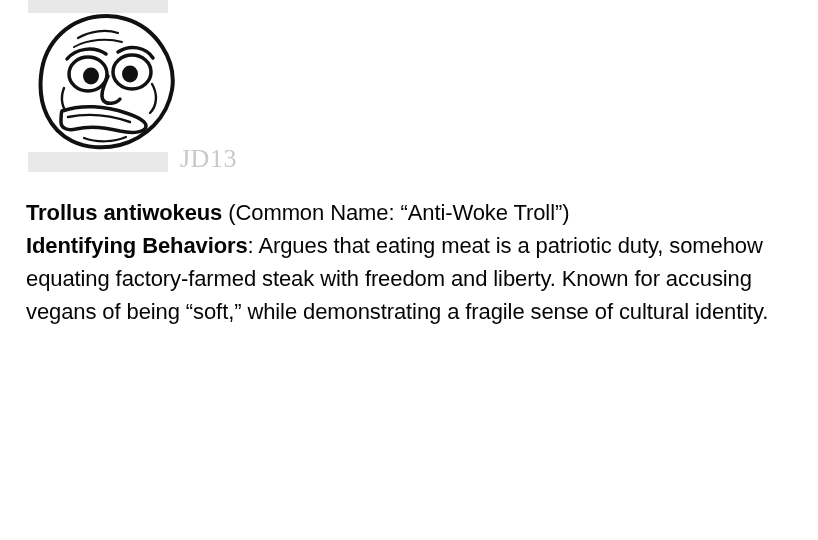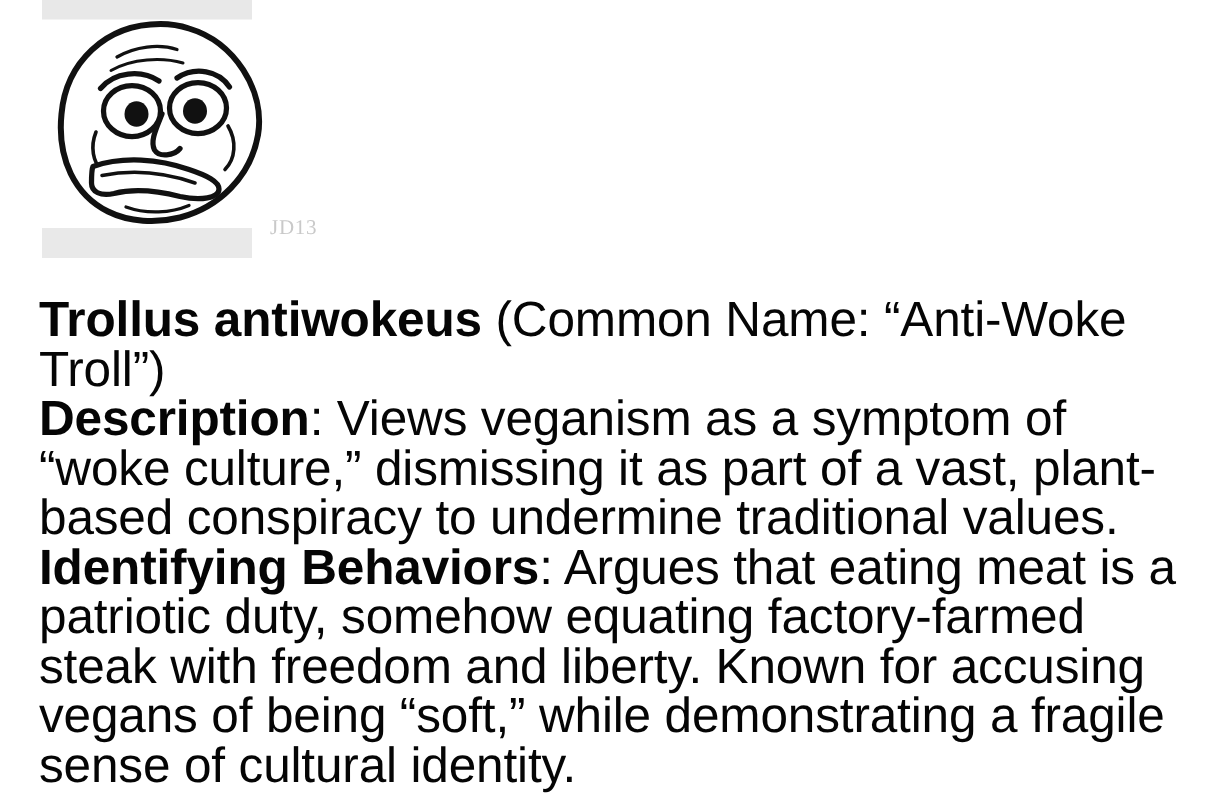--- a/index.html
+++ b/index.html
@@ -47,41 +47,41 @@
     width: 140px;
     height: 20px;
     background: #e9e9e9;
   }
 
   .watermark {
     position: absolute;
     left: 152px;
     top: 146px;
     font-family: "Liberation Serif", serif;
-    font-size: 14px;
+    font-size: 26px;
     color: #c9c9c9;
     letter-spacing: 0.5px;
     line-height: 1;
   }
 
   .face-svg {
     position: absolute;
     left: 6px;
     top: 14px;
     width: 146px;
     height: 136px;
   }
 
   
   .body-text {
     position: absolute;
     left: 26px;
     top: 196px;
     width: 772px;
-    font-size: 33px;
+    font-size: 22px;
     line-height: 33px;
     color: #050505;
     letter-spacing: -0.1px;
   }
 
   .para {
     margin: 0;
     padding: 0;
   }
 
@@ -125,17 +125,16 @@
       <path d="M50 124 C 64 129, 80 128, 92 123" fill="none" stroke="#111111" stroke-width="2.2" stroke-linecap="round"></path>
     </svg>
 
     <div class="gray-bar-bottom"></div>
 
     <div class="watermark">JD13</div>
   </div>
 
   <div class="body-text">
     <p class="para"><span class="lead">Trollus antiwokeus</span><span> (Common Name: “Anti-Woke Troll”)</span></p>
-    <p class="para"><span class="lead">Description</span><span>: Views veganism as a symptom of “woke culture,” dismissing it as part of a vast, plant-based conspiracy to undermine traditional values.</span></p>
     <p class="para"><span class="lead">Identifying Behaviors</span><span>: Argues that eating meat is a patriotic duty, somehow equating factory-farmed steak with freedom and liberty. Known for accusing vegans of being “soft,” while demonstrating a fragile sense of cultural identity.</span></p>
   </div>
 
 </div>
 
 </body></html>

